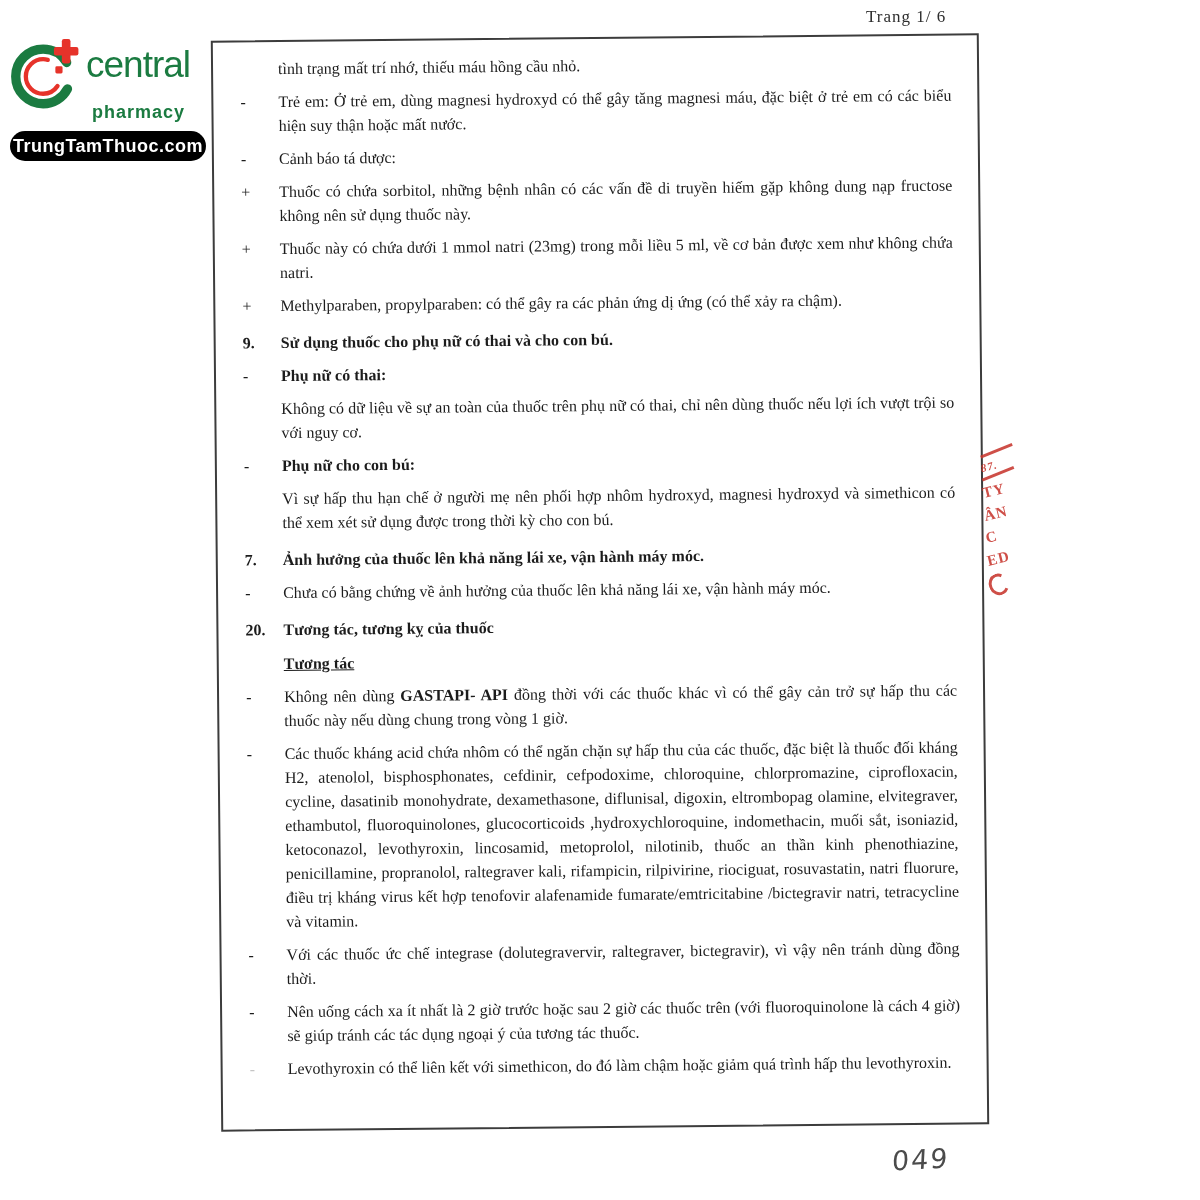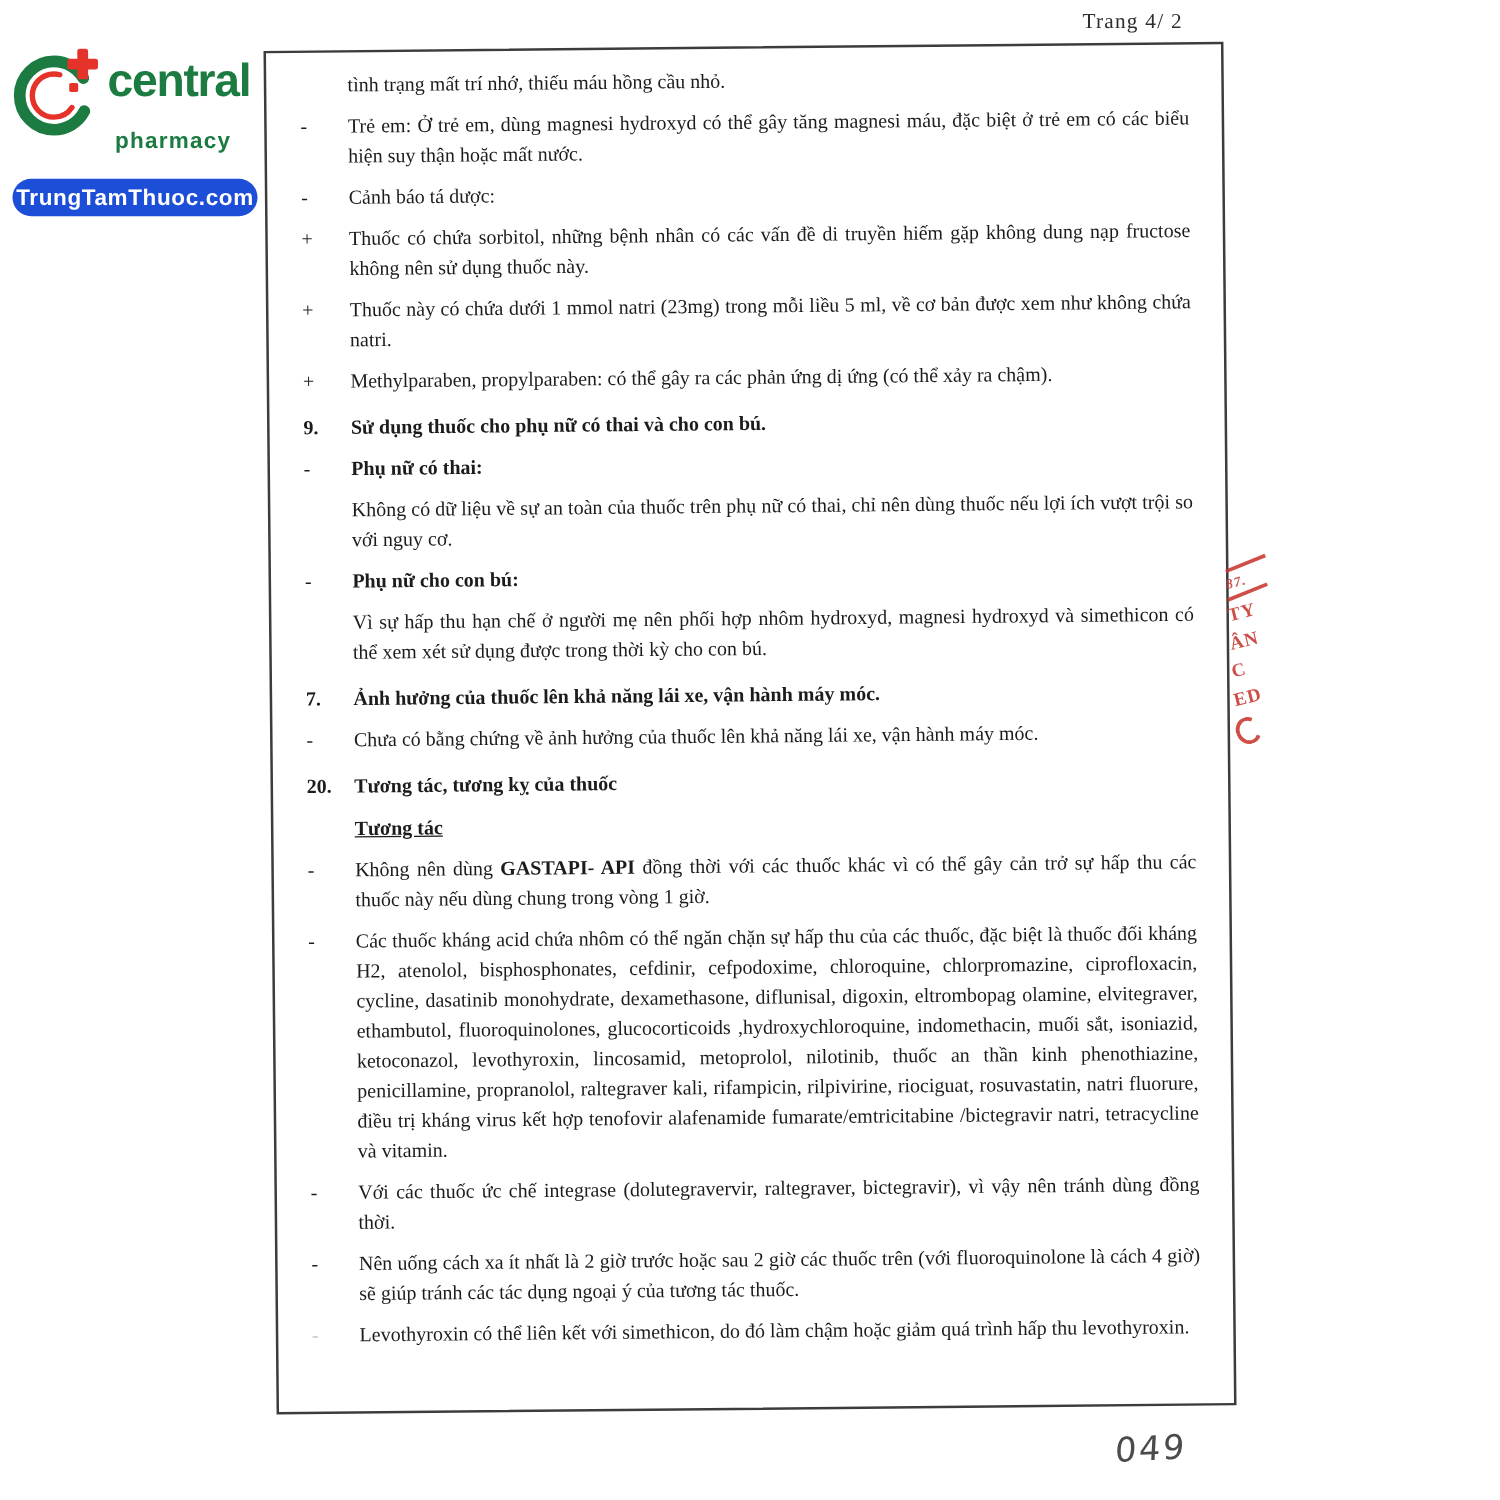--- a/index.html
+++ b/index.html
@@ -19,29 +19,29 @@
   }
 
   
   .logo {
     position:absolute; top:36px; left:10px; width:200px;
   }
   .logo-top { display:flex; align-items:flex-start; }
   .logo-mark { width:72px; height:78px; flex:0 0 auto; }
   .logo-words { margin-left:4px; margin-top:10px; font-family:"Liberation Sans", sans-serif; }
   .logo-brand {
-    font-size:37px; font-weight:bold; color:#1b7b41;
+    font-size:37px; font-weight:normal; color:#1b7b41;
     line-height:1; letter-spacing:-1px;
   }
   .logo-sub {
     font-size:18px; font-weight:bold; color:#1b7b41;
     margin-top:19px; margin-left:6px; letter-spacing:1px;
   }
   .logo-pill {
-    margin-top:20px; background:#1d4ed8; border-radius:16px;
+    margin-top:8px; background:#000000; border-radius:16px;
     height:30px; width:196px; display:flex; align-items:center; justify-content:center;
   }
   .logo-pill span {
     color:#ffffff; font-family:"Liberation Sans", sans-serif;
     font-weight:bold; font-size:18px; letter-spacing:0.5px;
   }
 
   
   .frame {
     position:absolute; left:216px; top:37px; width:768px; height:1091px;
@@ -96,21 +96,21 @@
     position:absolute; left:892px; top:1144px;
     font-family:"DejaVu Sans", sans-serif;
     font-size:27px; color:#4b4b4b;
     transform:rotate(-3deg) skewX(-6deg);
     letter-spacing:2px;
   }
 </style>
 </head>
 <body>
 
-<div class="page-label">Trang 4/ 2</div>
+<div class="page-label">Trang 1/ 6</div>
 
 <div class="logo">
   <div class="logo-top">
     <svg class="logo-mark" viewBox="0 0 100 108">
       <circle cx="46" cy="56" r="38" fill="none" stroke="#1b7b41" stroke-width="13" stroke-dasharray="200 39" stroke-dashoffset="-18" stroke-linecap="round"></circle>
       <circle cx="46" cy="56" r="24" fill="none" stroke="#e6332a" stroke-width="6" stroke-dasharray="105 46" stroke-dashoffset="-14" stroke-linecap="round"></circle>
       <rect x="72" y="4" width="12" height="34" rx="3" fill="#e6332a"></rect>
       <rect x="61" y="15" width="34" height="12" rx="3" fill="#e6332a"></rect>
       <rect x="63" y="42" width="10" height="10" rx="2" fill="#e6332a"></rect>
     </svg>

